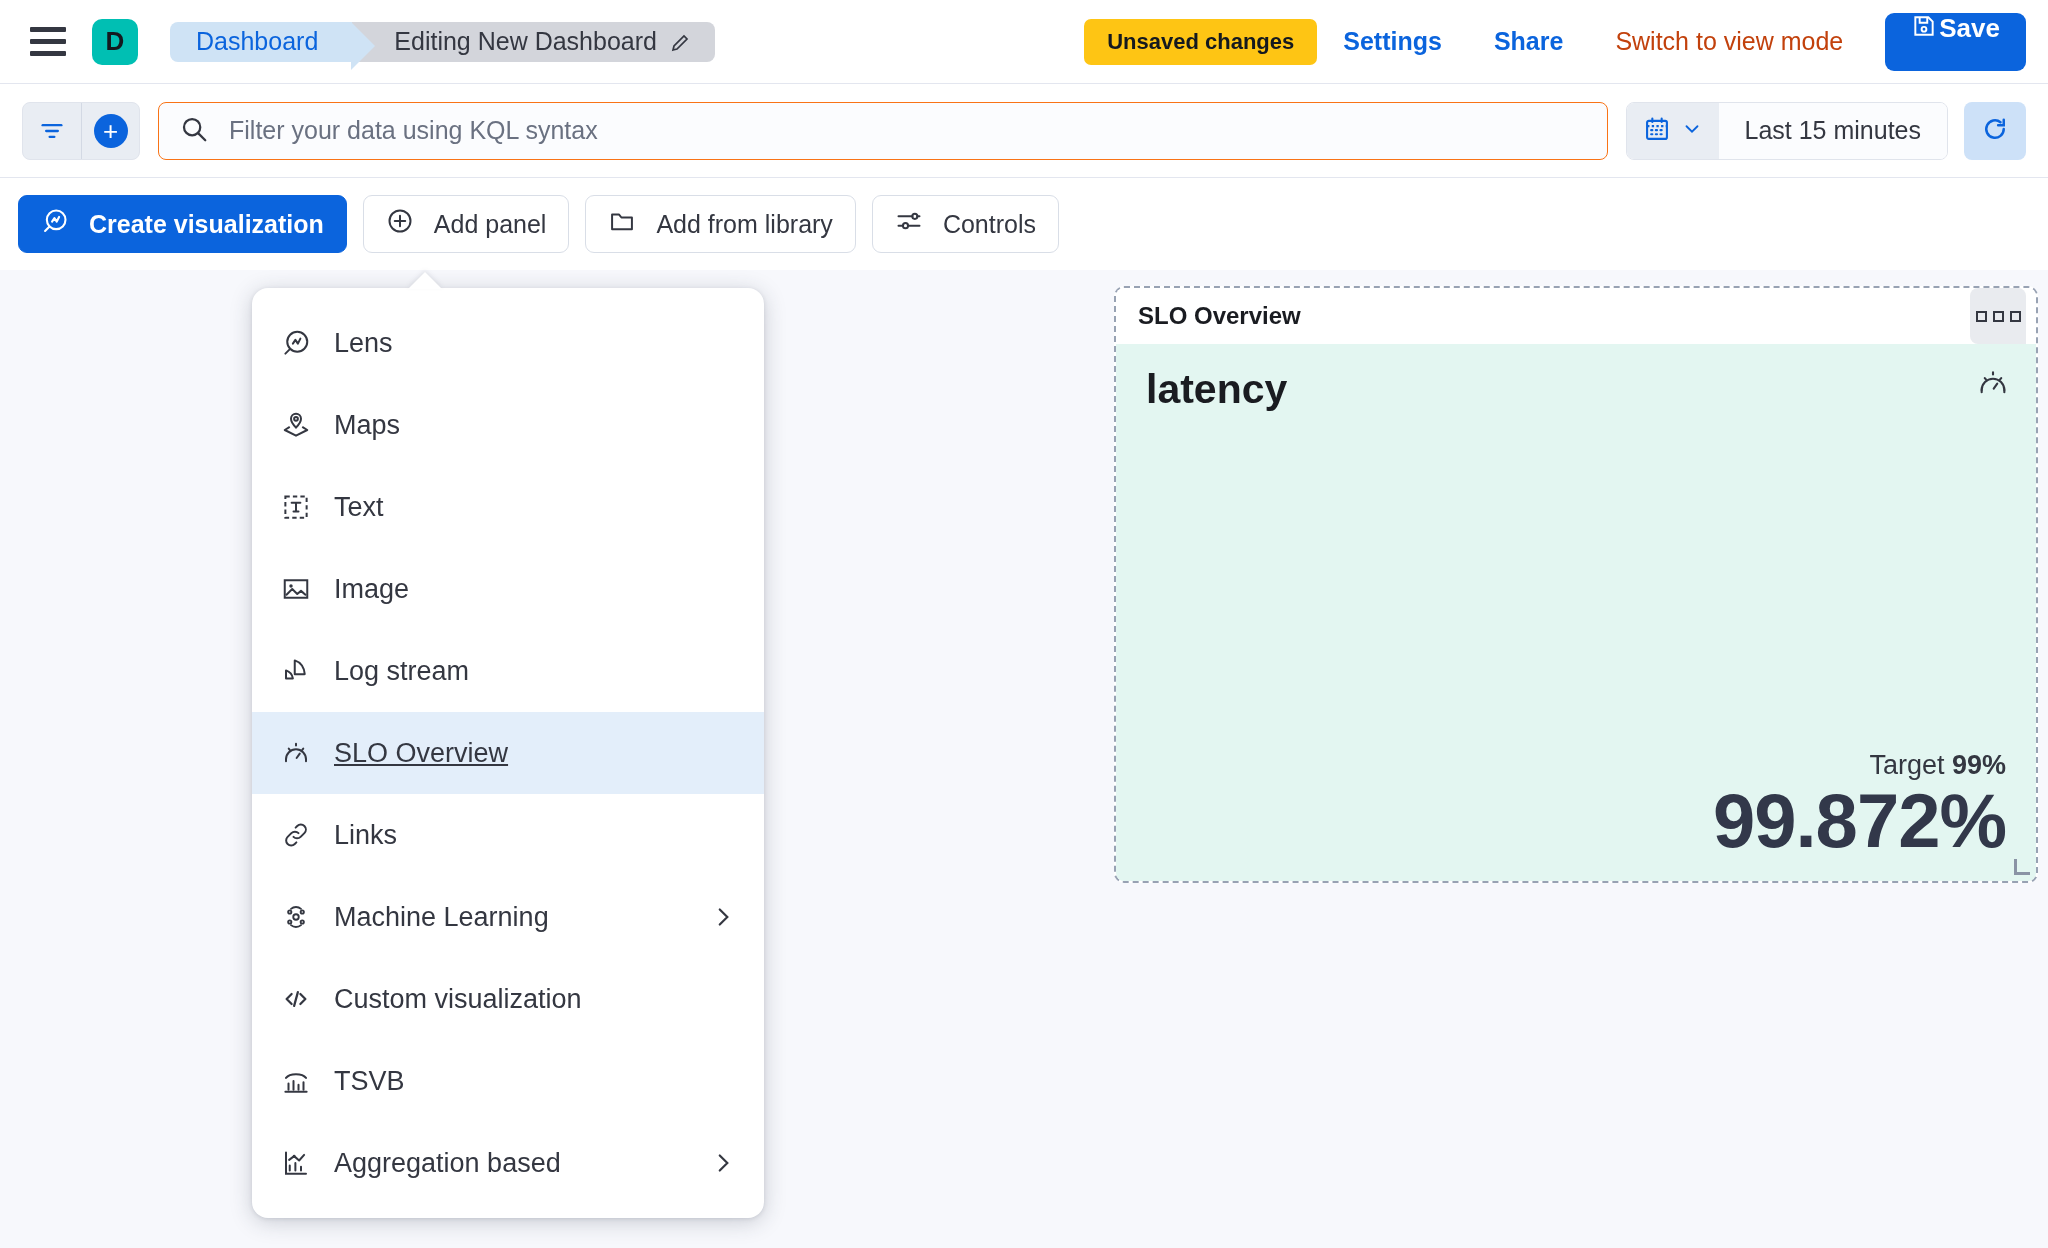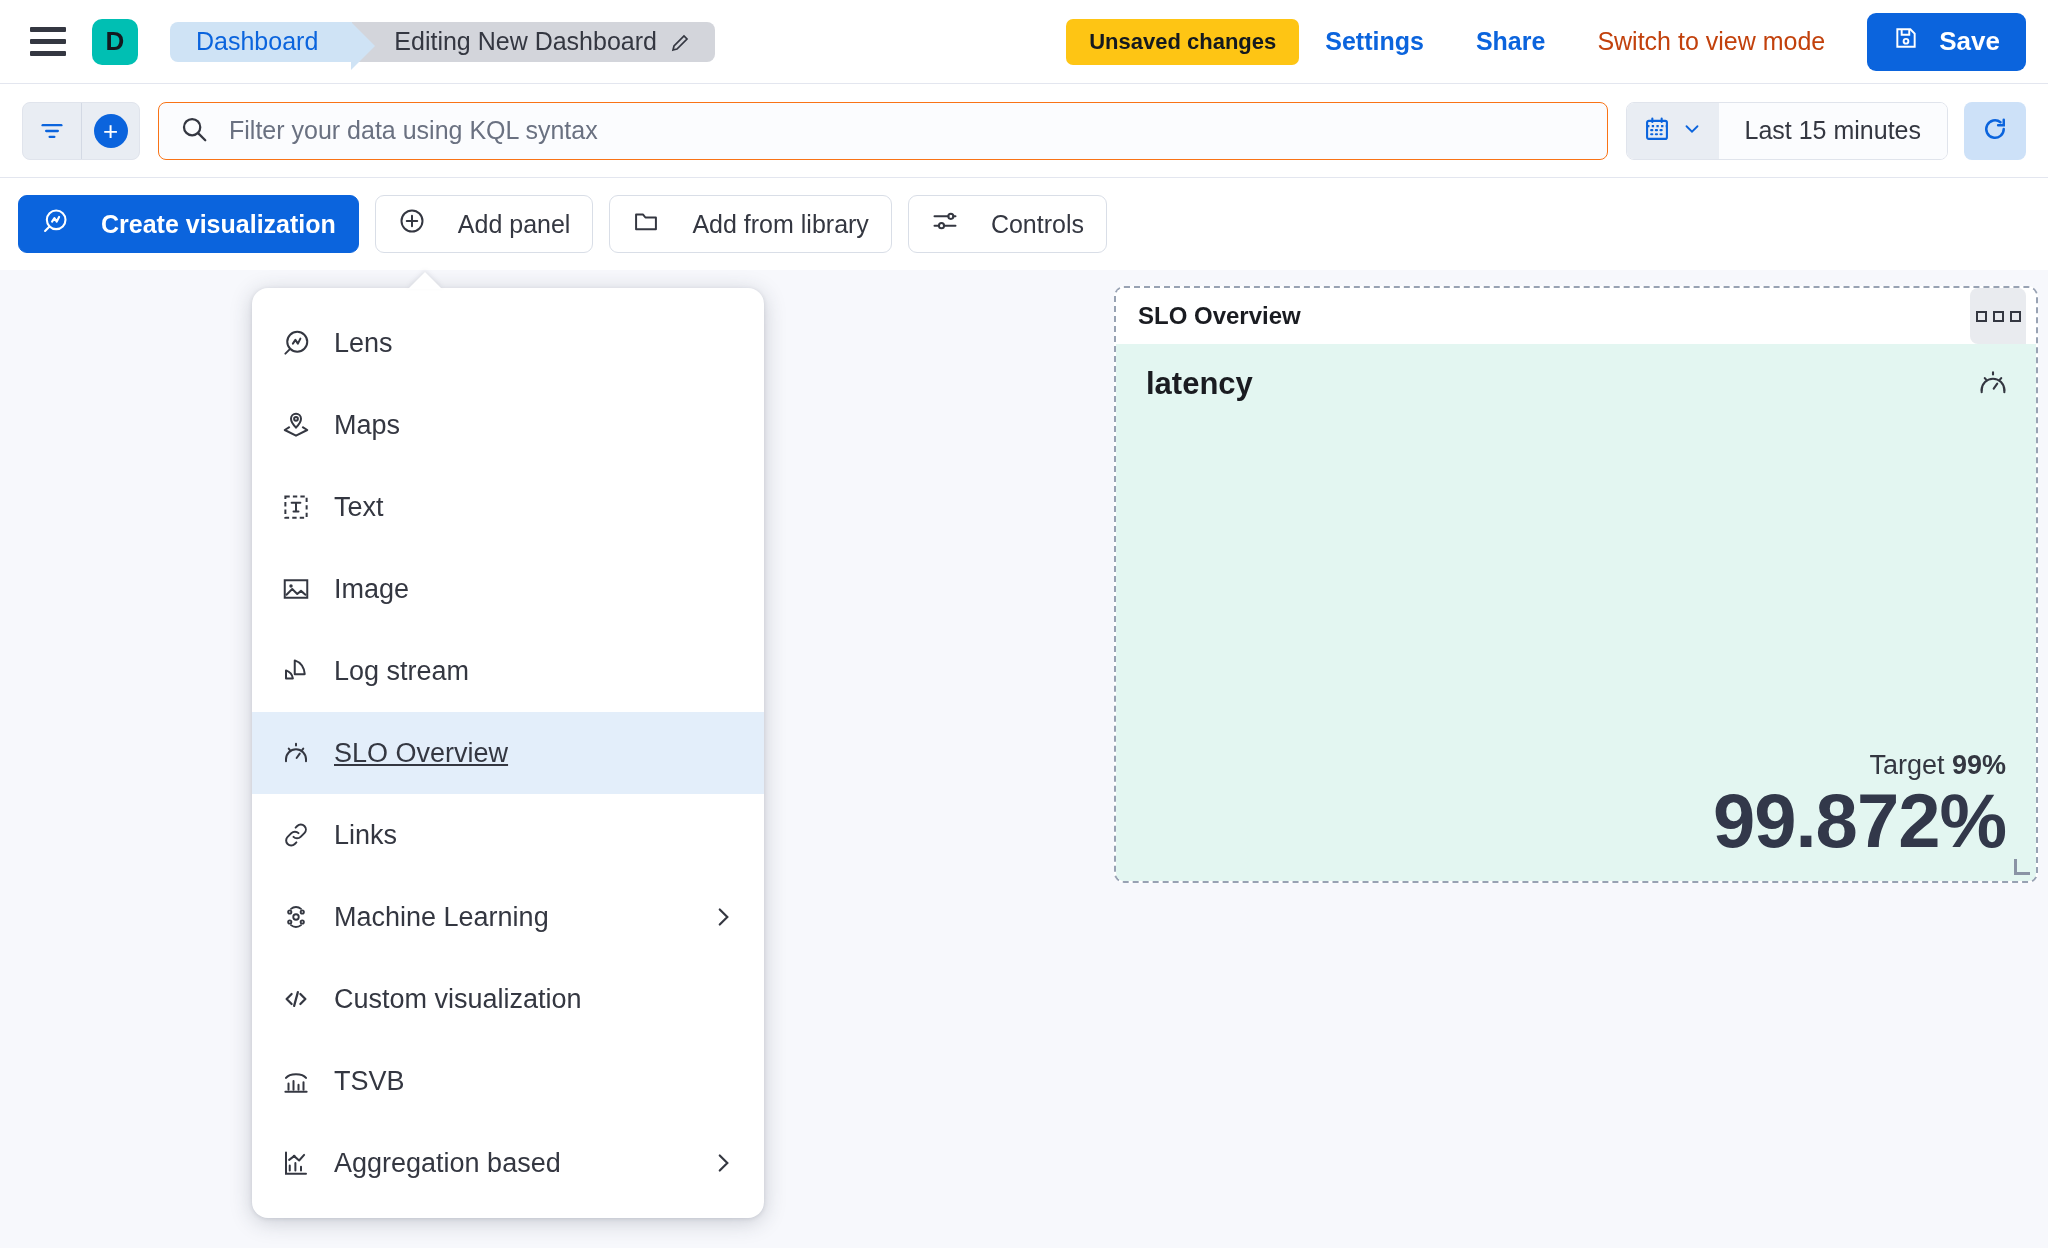--- a/index.html
+++ b/index.html
@@ -61,21 +61,21 @@
     padding: 10px 23px; border-radius: 7px; white-space:nowrap; cursor:pointer;
   }
   .hdr-link {
     font-size: 25px; color:#0B64DD; font-weight:600;
     padding: 0 26px; white-space:nowrap; cursor:pointer;
   }
   .hdr-link.disabled { color:#c2410c; font-weight:400; cursor:default; }
   .save-btn {
     background:#0B64DD; color:#fff; border:none; border-radius: 9px;
     height: 58px; padding: 0 26px; margin-left: 16px;
-    display:flex; align-items:center; gap: 20px;
+    display:flex; gap: 2px;
     font-size: 26px; font-weight:700; cursor:pointer;
     font-family: "Liberation Sans", sans-serif;
   }
 
   
   .querybar {
     height: 94px; background:#FFFFFF;
     display:flex; align-items:center; padding: 0 22px;
     border-bottom: 1px solid #E3E6EF;
     position: relative; z-index: 30;
@@ -125,21 +125,21 @@
   }
 
   
   .toolbar {
     height: 92px; background:#FFFFFF;
     display:flex; align-items:center; gap: 16px; padding: 0 18px;
     position: relative; z-index: 20;
   }
   .tb-btn {
     height: 58px; border-radius: 9px; display:flex; align-items:center;
-    gap: 32px; padding: 0 22px; font-size: 25px; cursor:pointer;
+    gap: 20px; padding: 0 22px; font-size: 25px; cursor:pointer;
     border: 1px solid #D9DEE7; background:#FFFFFF; color:#343741;
     font-family: "Liberation Sans", sans-serif; white-space: nowrap;
   }
   .tb-btn.primary {
     background:#0B64DD; color:#FFFFFF; border-color:#0B64DD; font-weight:700;
   }
 
   
   .canvas { position: relative; height: calc(1248px - 84px - 94px - 92px); background:#F7F8FC; }
 
@@ -180,21 +180,21 @@
   .ctx-btn {
     margin-left:auto; width:56px; height:56px; background:#E9EBEF;
     border-radius: 8px 8px 0 8px;
     display:flex; align-items:center; justify-content:center; gap:6px; cursor:pointer;
   }
   .ctx-btn i { width:11px; height:11px; border:2px solid #343741; display:block; }
   .panel-body {
     height: calc(597px - 56px - 4px); background:#E3F6F1;
     position:relative; padding: 22px 30px;
   }
-  .slo-name { font-size: 31px; font-weight:700; color:#1A1C21; }
+  .slo-name { font-size: 41px; font-weight:700; color:#1A1C21; }
   .gauge-ic { position:absolute; right: 26px; top: 22px; }
   .slo-values { position:absolute; right: 30px; bottom: 20px; text-align:right; }
   .slo-target { font-size: 27px; color:#343741; }
   .slo-target b { font-weight: 700; }
   .slo-big { font-size: 76px; font-weight:700; color:#32384A; line-height: 1.05; letter-spacing:-1px; }
   .resize-handle {
     position:absolute; right: 6px; bottom: 6px; width: 16px; height: 16px;
     border-left: 3px solid #8A93A5; border-bottom: 3px solid #8A93A5;
   }
 </style>

